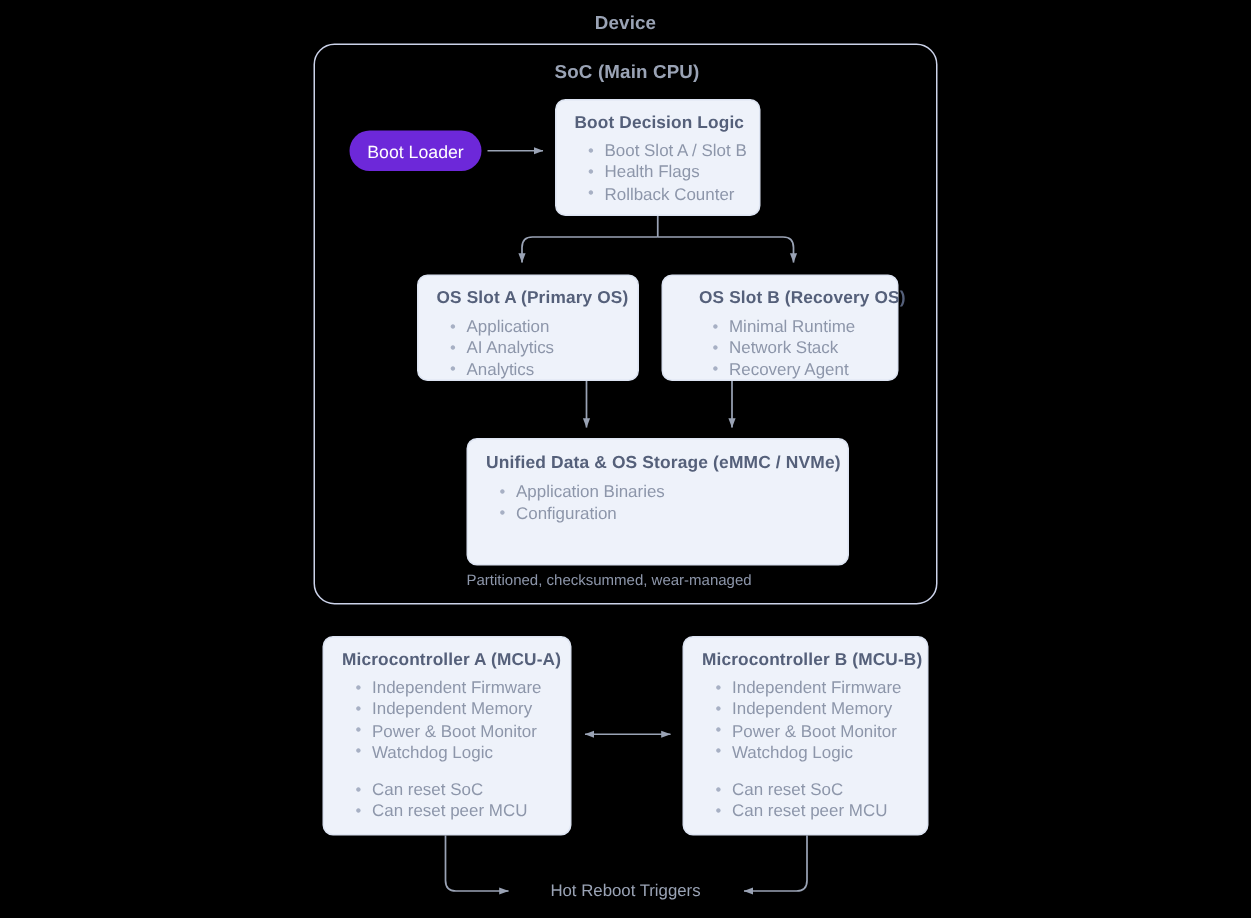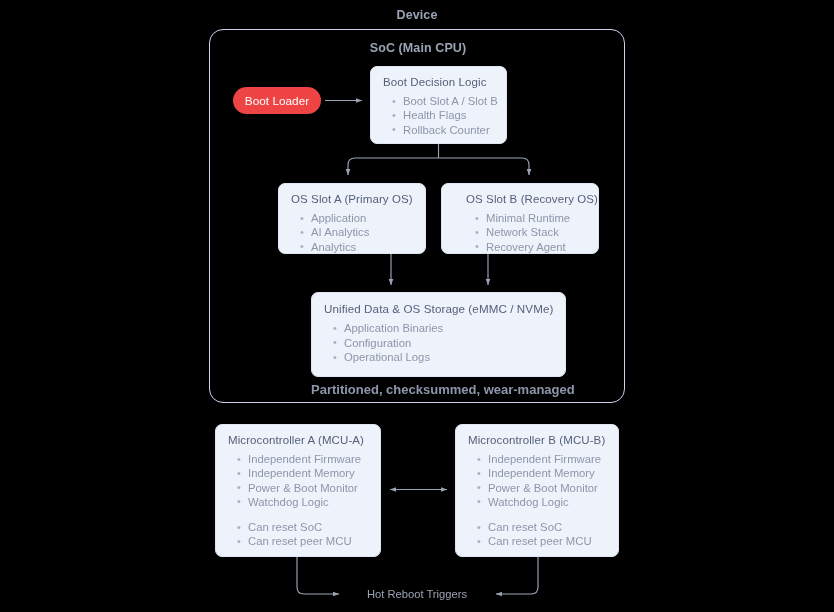--- a/index.html
+++ b/index.html
@@ -65,24 +65,25 @@
     position: absolute;
     background: #eef2fa;
     border: 1px solid #dde4f2;
     border-radius: 7px;
     box-sizing: border-box;
     padding: 9px 12px 10px 12px;
   }
   .card-title {
     color: #55607a;
     font-size: 11.5px;
-    font-weight: normal;
+    font-weight: bold;
     margin: 0 0 6px 0;
     white-space: nowrap;
     letter-spacing: 0.1px;
+    text-align: right;
   }
   .card-list {
     list-style: none;
     margin: 0;
     padding: 0 0 0 9px;
   }
   .card-list li {
     color: #8d96aa;
     font-size: 11.3px;
     line-height: 14.3px;
@@ -115,38 +116,38 @@
   #storage .card-title { font-size: 11.6px; }
   #storage .card-list li { line-height: 14.5px; }
 
   
   .pill {
     position: absolute;
     left: 233px;
     top: 87px;
     width: 88px;
     height: 27px;
-    background: #ef4444;
+    background: #6d28d9;
     border-radius: 14px;
     color: #ffffff;
     font-size: 11.8px;
     display: flex;
     align-items: center;
     justify-content: center;
     white-space: nowrap;
   }
 
   
   .caption {
     position: absolute;
     color: #8d96aa;
-    font-size: 13px;
-    font-weight: bold;
-    white-space: nowrap;
-    text-align: right;
+    font-size: 10px;
+    font-weight: normal;
+    white-space: nowrap;
+    text-align: left;
   }
   #storage-caption { left: 311px; top: 382px; width: 255px; }
 
   .flow-label {
     position: absolute;
     color: #9aa3b5;
     font-size: 11.2px;
     font-weight: normal;
     white-space: nowrap;
     text-align: center;
@@ -222,21 +223,20 @@
       <li>Network Stack</li>
       <li>Recovery Agent</li>
     </ul>
   </div>
 
   <div class="card" id="storage">
     <div class="card-title">Unified Data &amp; OS Storage  (eMMC / NVMe)</div>
     <ul class="card-list">
       <li>Application Binaries</li>
       <li>Configuration</li>
-      <li>Operational Logs</li>
     </ul>
   </div>
   <div class="caption" id="storage-caption">Partitioned, checksummed, wear-managed</div>
 
   <div class="card" id="mcu-a">
     <div class="card-title">Microcontroller A (MCU-A)</div>
     <ul class="card-list">
       <li>Independent Firmware</li>
       <li>Independent Memory</li>
       <li>Power &amp; Boot Monitor</li>

